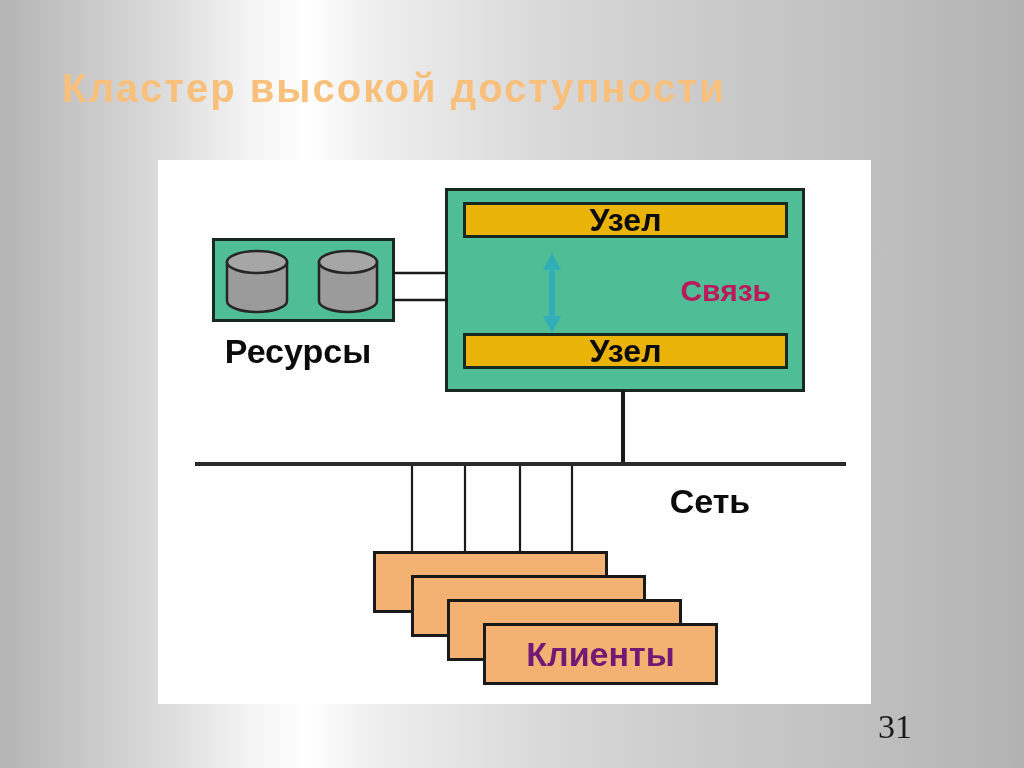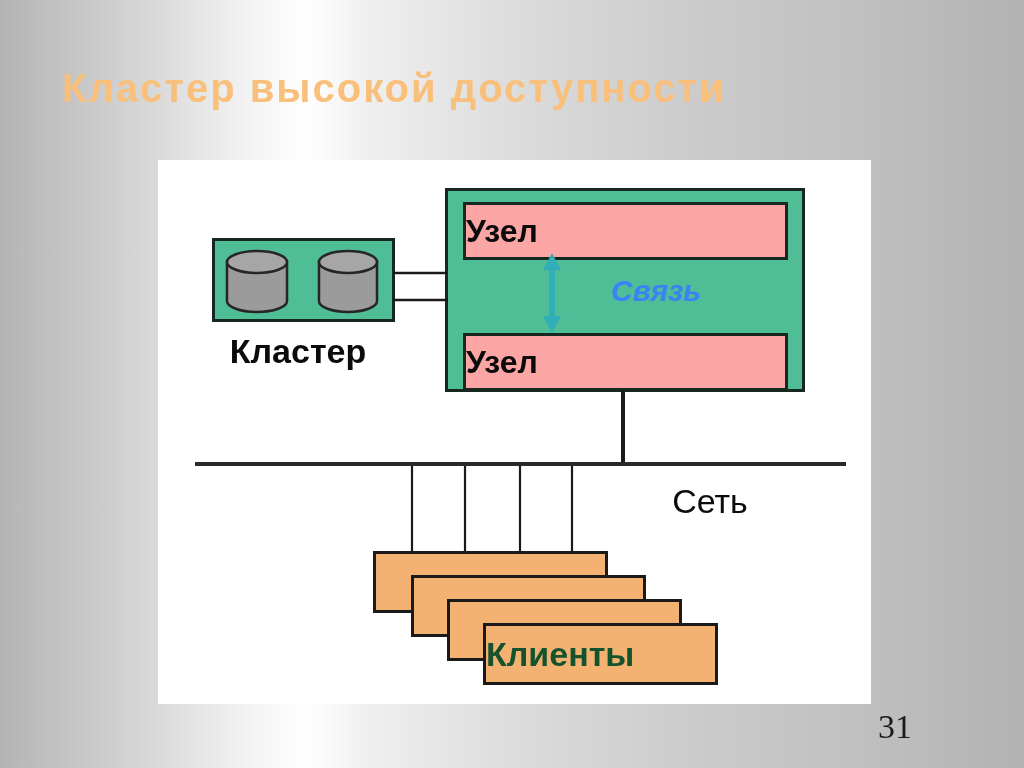--- a/index.html
+++ b/index.html
@@ -26,65 +26,65 @@
   }
   .res-label {
     left:40px; top:172px; width:200px; text-align:center;
     font-size:34px; font-weight:bold; color:#0b0b0b;
   }
   .cluster-box {
     left:287px; top:28px; width:360px; height:204px;
     background:#4fbd95; border:3px solid #16281f;
   }
   .node-box {
-    left:305px; width:325px; height:58px;
-    background:#fca5a5; border:3px solid #16281f;
-    display:flex; align-items:center; 
+    left:305px; width:325px; height:36px;
+    background:#eab308; border:3px solid #16281f;
+    display:flex; align-items:center; justify-content:center;
     font-size:32px; font-weight:bold; color:#0b0b0b;
   }
   .node-top { top:42px; }
   .node-bottom { top:173px; }
   .link-label {
-    left:453px; top:114px; width:160px; text-align:left;
-    font-size:30px; font-weight:bold; color:#3b82f6;font-style:italic;
+    left:453px; top:114px; width:160px; text-align:right;
+    font-size:30px; font-weight:bold; color:#be185d;
   }
   .net-label {
     left:482px; top:322px; width:140px; text-align:center;
-    font-size:34px; font-weight:normal; color:#0b0b0b;
+    font-size:34px; font-weight:bold; color:#0b0b0b;
   }
   .client-box {
     width:235px; height:62px;
     background:#f4b272; border:3px solid #1a1a1a;
   }
   .c1 { left:215px; top:391px; }
   .c2 { left:253px; top:415px; }
   .c3 { left:289px; top:439px; }
   .c4 {
     left:325px; top:463px;
-    display:flex; align-items:center; 
-    font-size:34px; font-weight:bold; color:#14532d;
+    display:flex; align-items:center; justify-content:center;
+    font-size:34px; font-weight:bold; color:#701a75;
   }
   .overlay {
     position:absolute; left:0; top:0; width:713px; height:544px;
     pointer-events:none;
   }
   .page-number {
     position:absolute; left:878px; top:708px; width:64px; text-align:left;
     font-family:"Liberation Serif", serif; font-size:34px; color:#1a1a1a;
   }
 </style>
 </head>
 <body>
 
 <div class="slide-title">Кластер высокой доступности</div>
 
 <div class="panel">
 
   <div class="abs res-box"></div>
-  <div class="abs res-label">Кластер</div>
+  <div class="abs res-label">Ресурсы</div>
 
   <div class="abs cluster-box"></div>
   <div class="abs node-box node-top">
     <span>Узел</span>
   </div>
   <div class="abs node-box node-bottom">
     <span>Узел</span>
   </div>
   <div class="abs link-label">Связь</div>
 

